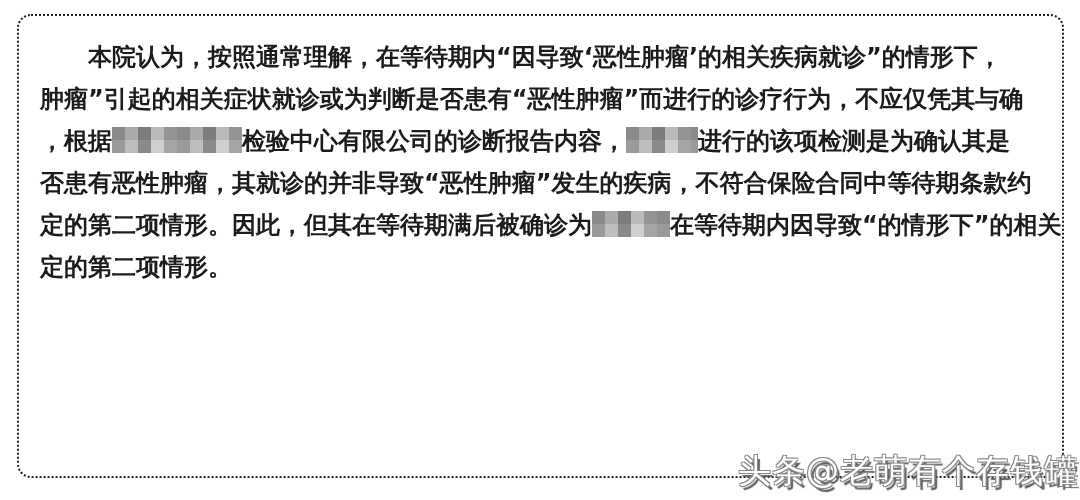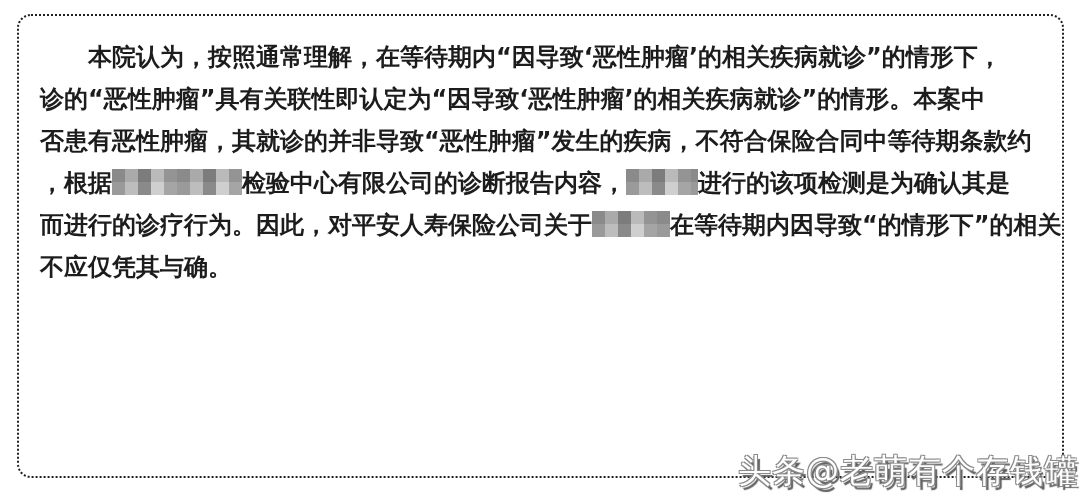--- a/index.html
+++ b/index.html
@@ -69,23 +69,23 @@
   }
 </style>
 </head>
 <body>
 
 <div class="canvas">
 
   <div class="doc-box">
     <div class="text-block" id="text-block">
         <div class="line indent"><span>本院认为，按照通常理解，在等待期内“因导致‘恶性肿瘤’的相关疾病就诊”的情形下，</span></div>
-        <div class="line"><span>诊的“恶性肿瘤”具有关联性即认定为“因导致‘恶性肿瘤’的相关疾病就诊”的情形。本案中</span></div>
+        <div class="line"><span>肿瘤”引起的相关症状就诊或为判断是否患有“恶性肿瘤”而进行的诊疗行为，不应仅凭其与确</span></div>
+        <div class="line"><span>，根据</span><span class="mosaic" style="width: 130px;"></span><span>检验中心有限公司的诊断报告内容，</span><span class="mosaic" style="width: 72px;"></span><span>进行的该项检测是为确认其是</span></div>
         <div class="line"><span>否患有恶性肿瘤，其就诊的并非导致“恶性肿瘤”发生的疾病，不符合保险合同中等待期条款约</span></div>
-        <div class="line"><span>，根据</span><span class="mosaic" style="width: 130px;"></span><span>检验中心有限公司的诊断报告内容，</span><span class="mosaic" style="width: 72px;"></span><span>进行的该项检测是为确认其是</span></div>
-        <div class="line"><span>而进行的诊疗行为。因此，对平安人寿保险公司关于</span><span class="mosaic" style="width: 78px;"></span><span>在等待期内因导致“的情形下”的相关</span></div>
-        <div class="line"><span>不应仅凭其与确。</span></div>
+        <div class="line"><span>定的第二项情形。因此，但其在等待期满后被确诊为</span><span class="mosaic" style="width: 78px;"></span><span>在等待期内因导致“的情形下”的相关</span></div>
+        <div class="line"><span>定的第二项情形。</span></div>
       </div>
   </div>
 
   <div class="watermark">头条@老萌有个存钱罐</div>
 
 </div>
 
 </body></html>

